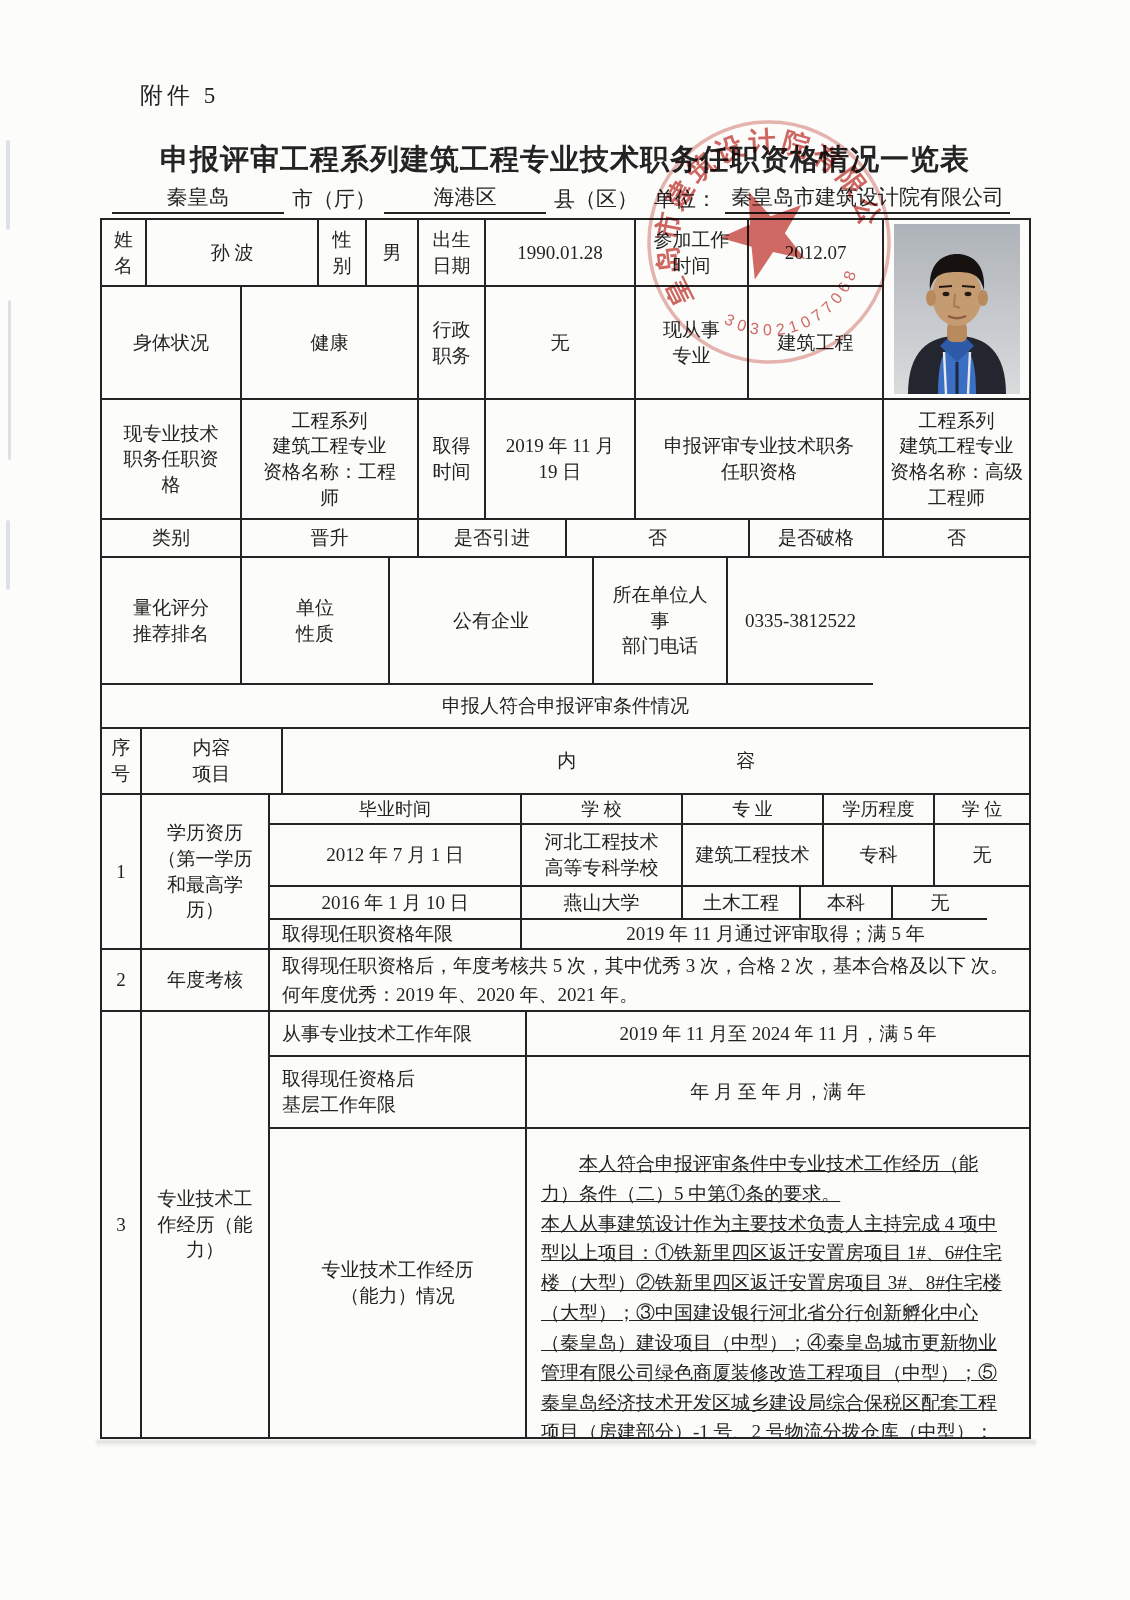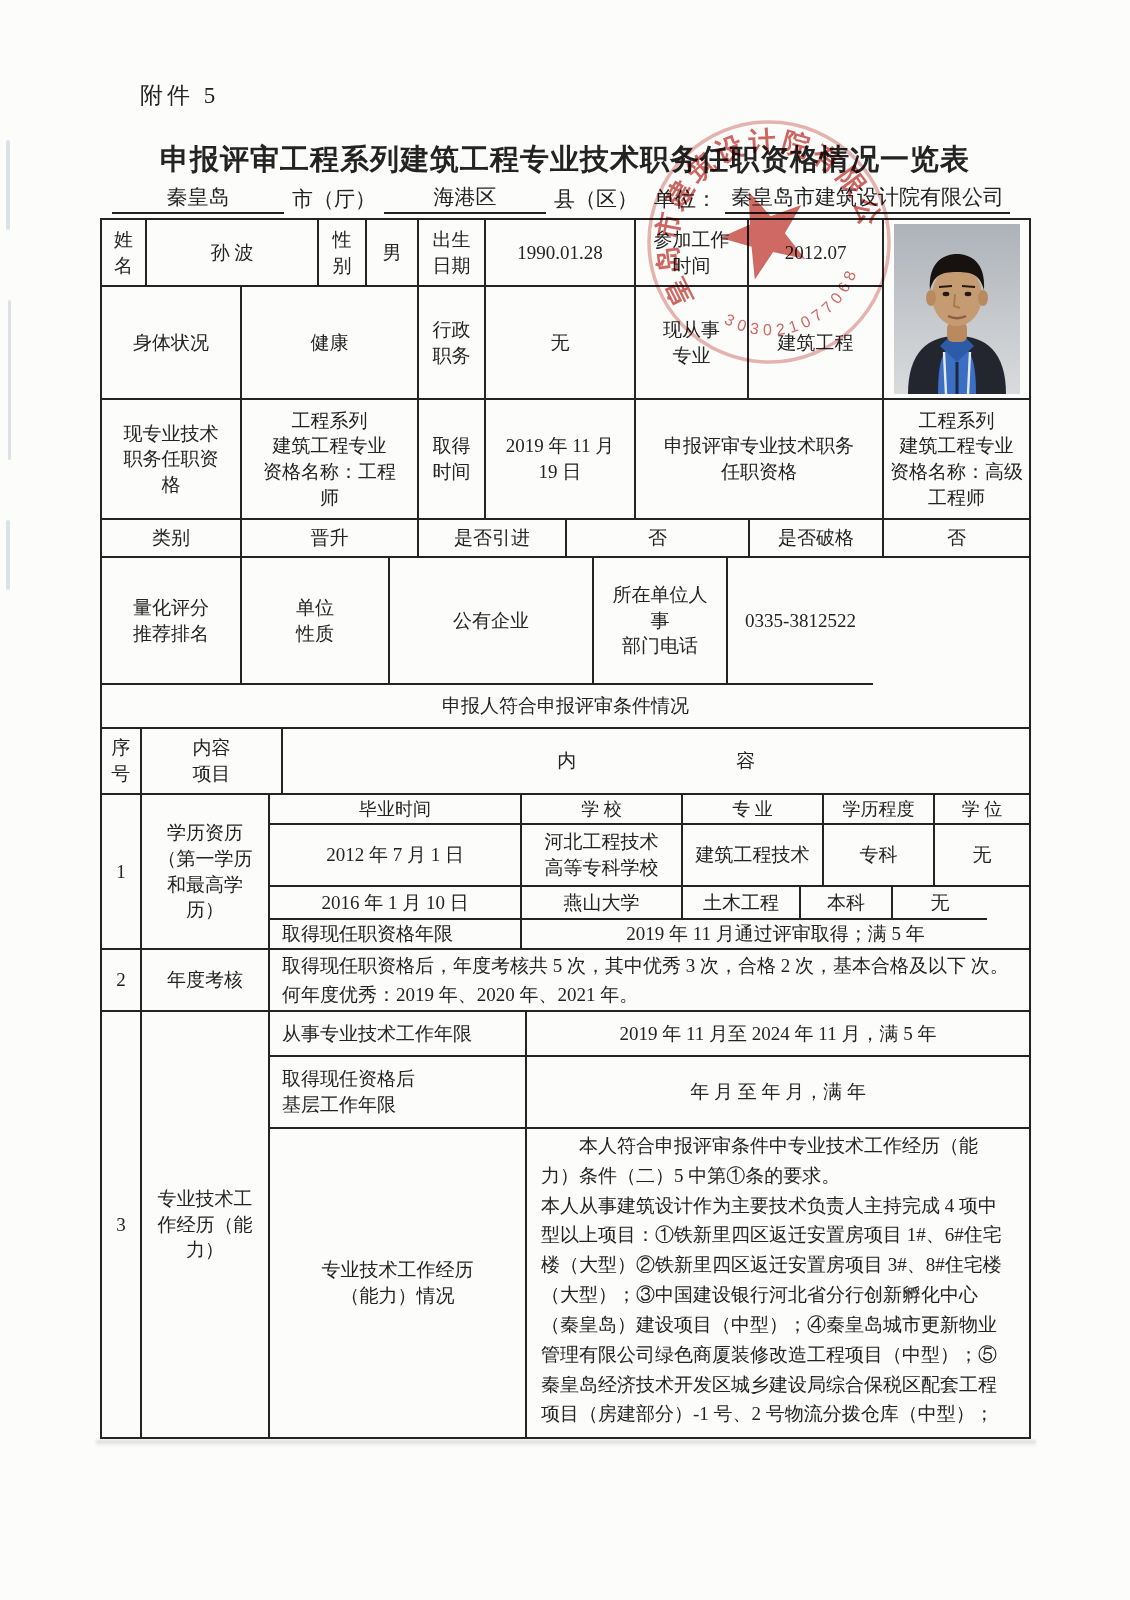--- a/index.html
+++ b/index.html
@@ -40,21 +40,21 @@
   .c{
     box-sizing:border-box;border-right:2px solid #242424;border-bottom:2px solid #242424;
     display:flex;align-items:center;justify-content:center;
     text-align:center;padding:2px 6px;white-space:pre-line;overflow:hidden;
   }
   .c.nbr{border-right:none;}
   .c.nbb{border-bottom:none;}
   .c.left{justify-content:flex-start;text-align:left;padding-left:12px;}
   .c.ptext{text-align:left;justify-content:flex-start;padding:4px 12px;line-height:1.55;}
   .c.longtext{align-items:flex-start;text-align:left;justify-content:flex-start;
-    padding:2px 14px;line-height:1.57;text-indent:2em;}
+    padding:20px 14px;line-height:1.57;text-indent:2em;text-decoration:underline;}
   .sub{display:flex;flex-direction:column;flex:1;}
   .photo-cell{flex:1;box-sizing:border-box;border-bottom:2px solid #242424;
     display:flex;align-items:center;justify-content:center;}
   .content-head{display:flex;gap:160px;justify-content:center;align-items:center;}
 
   
   .h-r1 .c{height:67px;}
   .h-r2 .c{height:113px;}
   .h-r3 .c{height:120px;}
   .h-r4 .c{height:38px;}

